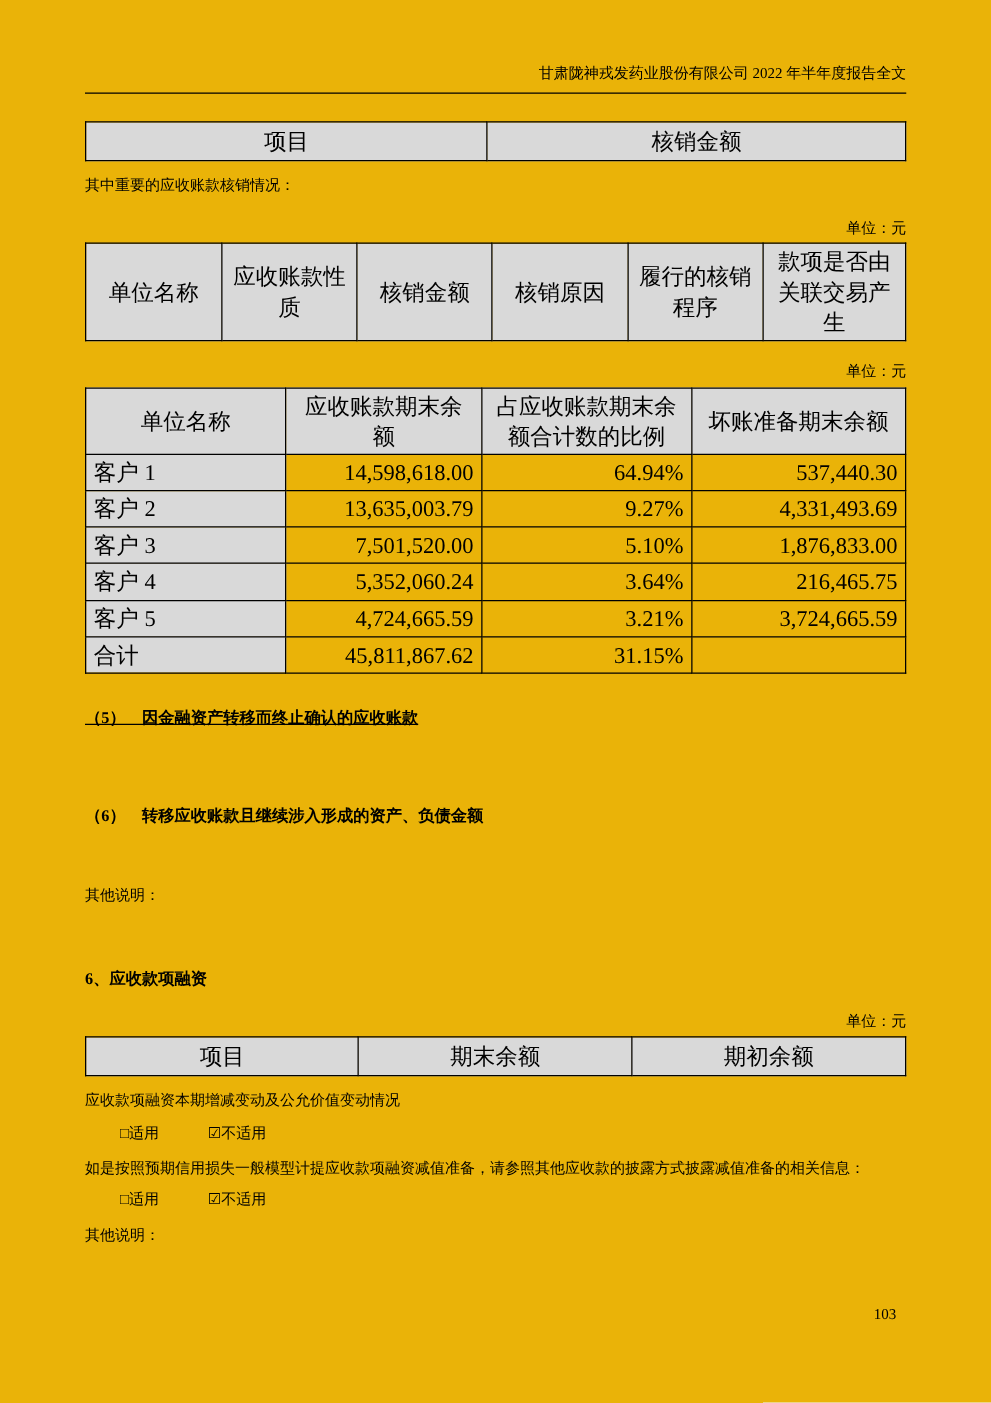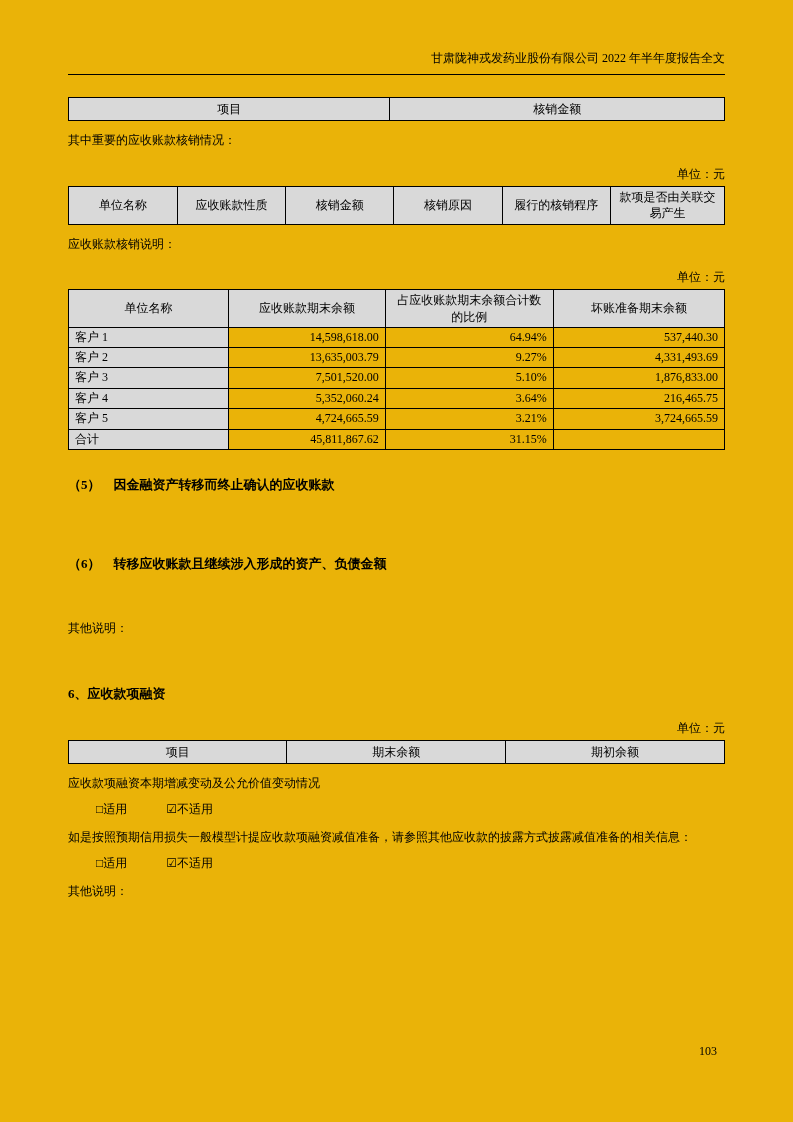--- a/index.html
+++ b/index.html
@@ -23,21 +23,21 @@
     border-bottom:1px solid #000;
   }
   .doc-table {
     width:100%;
     border-collapse:collapse;
     table-layout:fixed;
   }
   .doc-table th, .doc-table td {
     border:1px solid #000;
     font-weight:normal;
-    font-size:12px;
+    font-size:18px;
     padding:2px 6px;
     vertical-align:middle;
     word-break:break-all;
   }
   .doc-table th {
     background:#d9d9d9;
     text-align:center;
   }
   .doc-table td.name-col { background:#d9d9d9; text-align:left; }
   .doc-table td.num { text-align:right; }
@@ -51,21 +51,21 @@
   .t4 { margin-top:3px; }
   .t4 th { height:18px; }
   .body-text { margin:11px 0 0 0; }
   .unit-line { text-align:right; margin:16px 0 3px 0; }
   .section-title {
     font-size:13px;
     font-weight:bold;
     margin:0;
   }
   .title-4 { margin-top:50px; }
-  .title-5 { margin-top:26px; }
+  .title-5 { margin-top:26px;text-decoration:underline; }
   .title-6 { margin-top:60px; }
   .other-note-1 { margin-top:46px; }
   .title-fin { margin-top:48px; }
   .check-line { margin-top:8px; }
   .check-option { margin-right:8px;margin-left:28px; }
   .page-number {
     position:absolute;
     right:76px;
     bottom:62px;
     font-size:12px;
@@ -111,21 +111,20 @@
         <th>单位名称</th>
         <th>应收账款性质</th>
         <th>核销金额</th>
         <th>核销原因</th>
         <th>履行的核销程序</th>
         <th>款项是否由关联交易产生</th>
       </tr>
     </tbody>
   </table>
 
-  <p class="body-text">应收账款核销说明：</p>
 
 
   <div class="unit-line">单位：元</div>
 
   <table class="doc-table t3">
     <colgroup>
       <col style="width:24.4%">
         <col style="width:23.9%">
         <col style="width:25.6%">
         <col style="width:26.1%">

